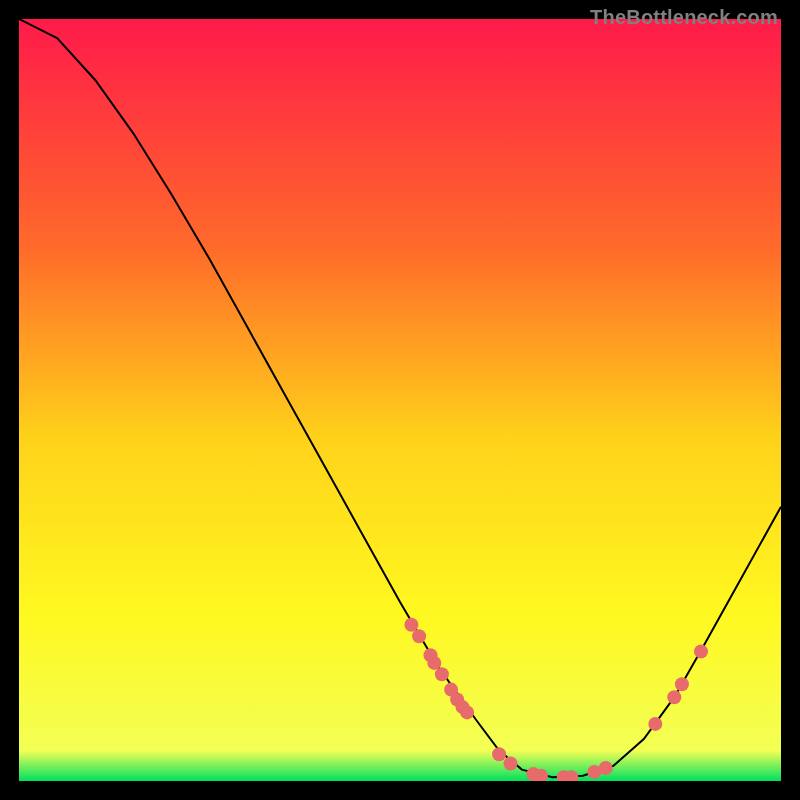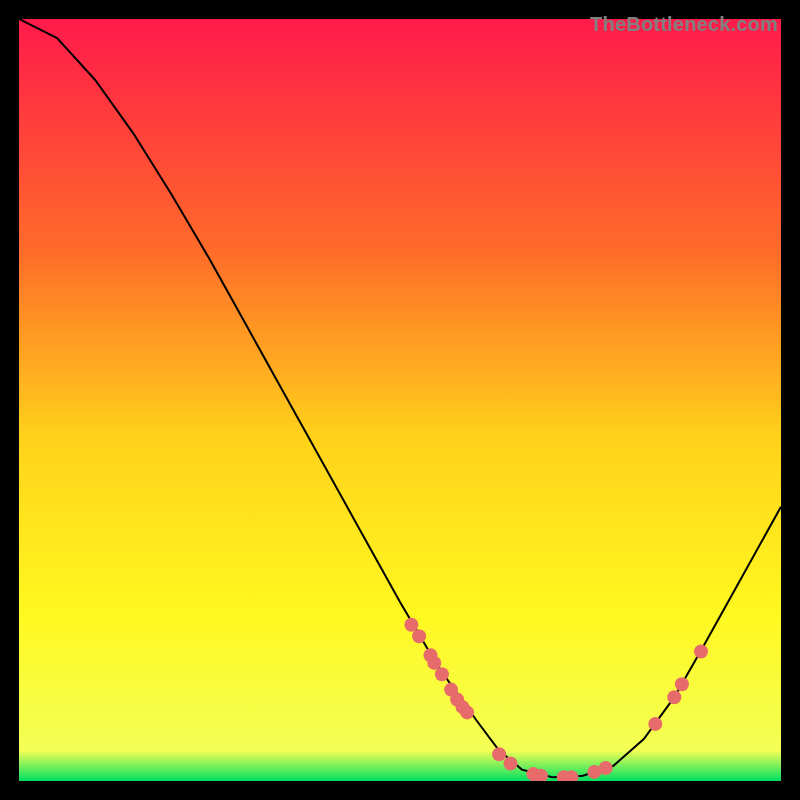--- a/index.html
+++ b/index.html
@@ -12,21 +12,21 @@
   }
   .frame {
     position: absolute;
     left: 19px;
     top: 19px;
     width: 762px;
     height: 762px;
   }
   .watermark {
     position: absolute;
-    top: 13px;
+    top: 6px;
     right: 22px;
     font-family: Arial, Helvetica, sans-serif;
     font-size: 20px;
     font-weight: bold;
     color: #808080;
     letter-spacing: 0.2px;
   }
   svg {
     display: block;
   }

